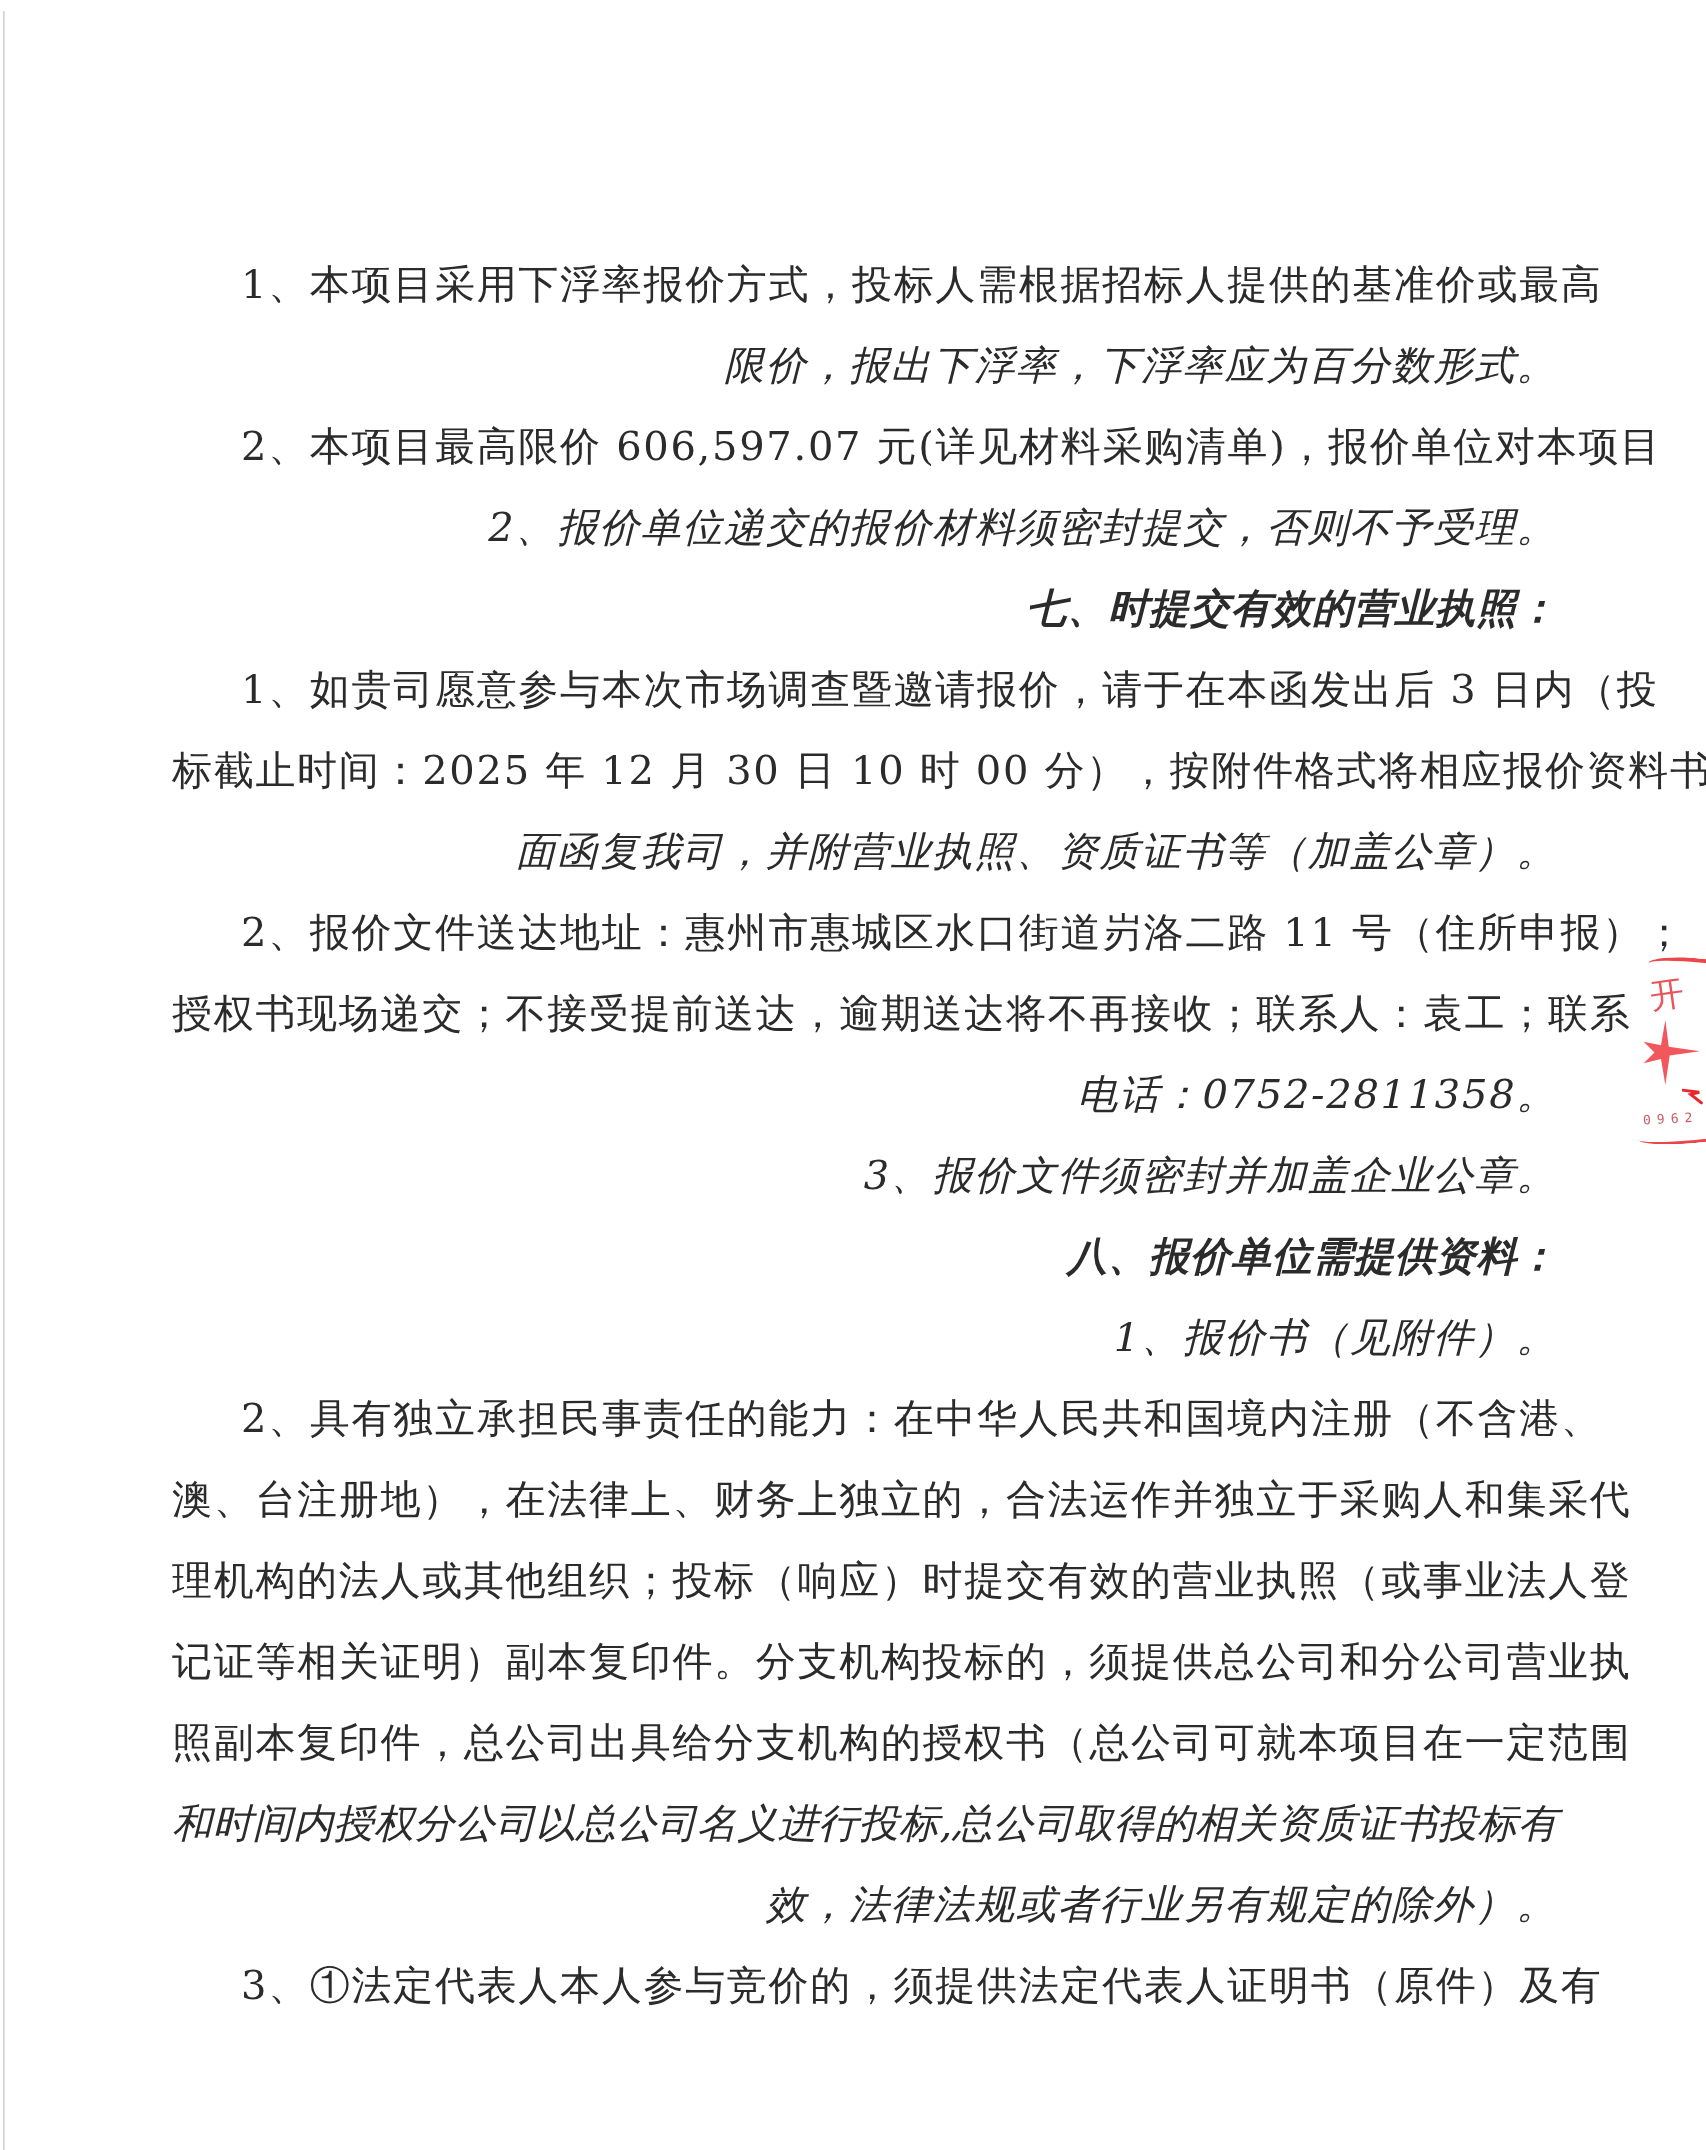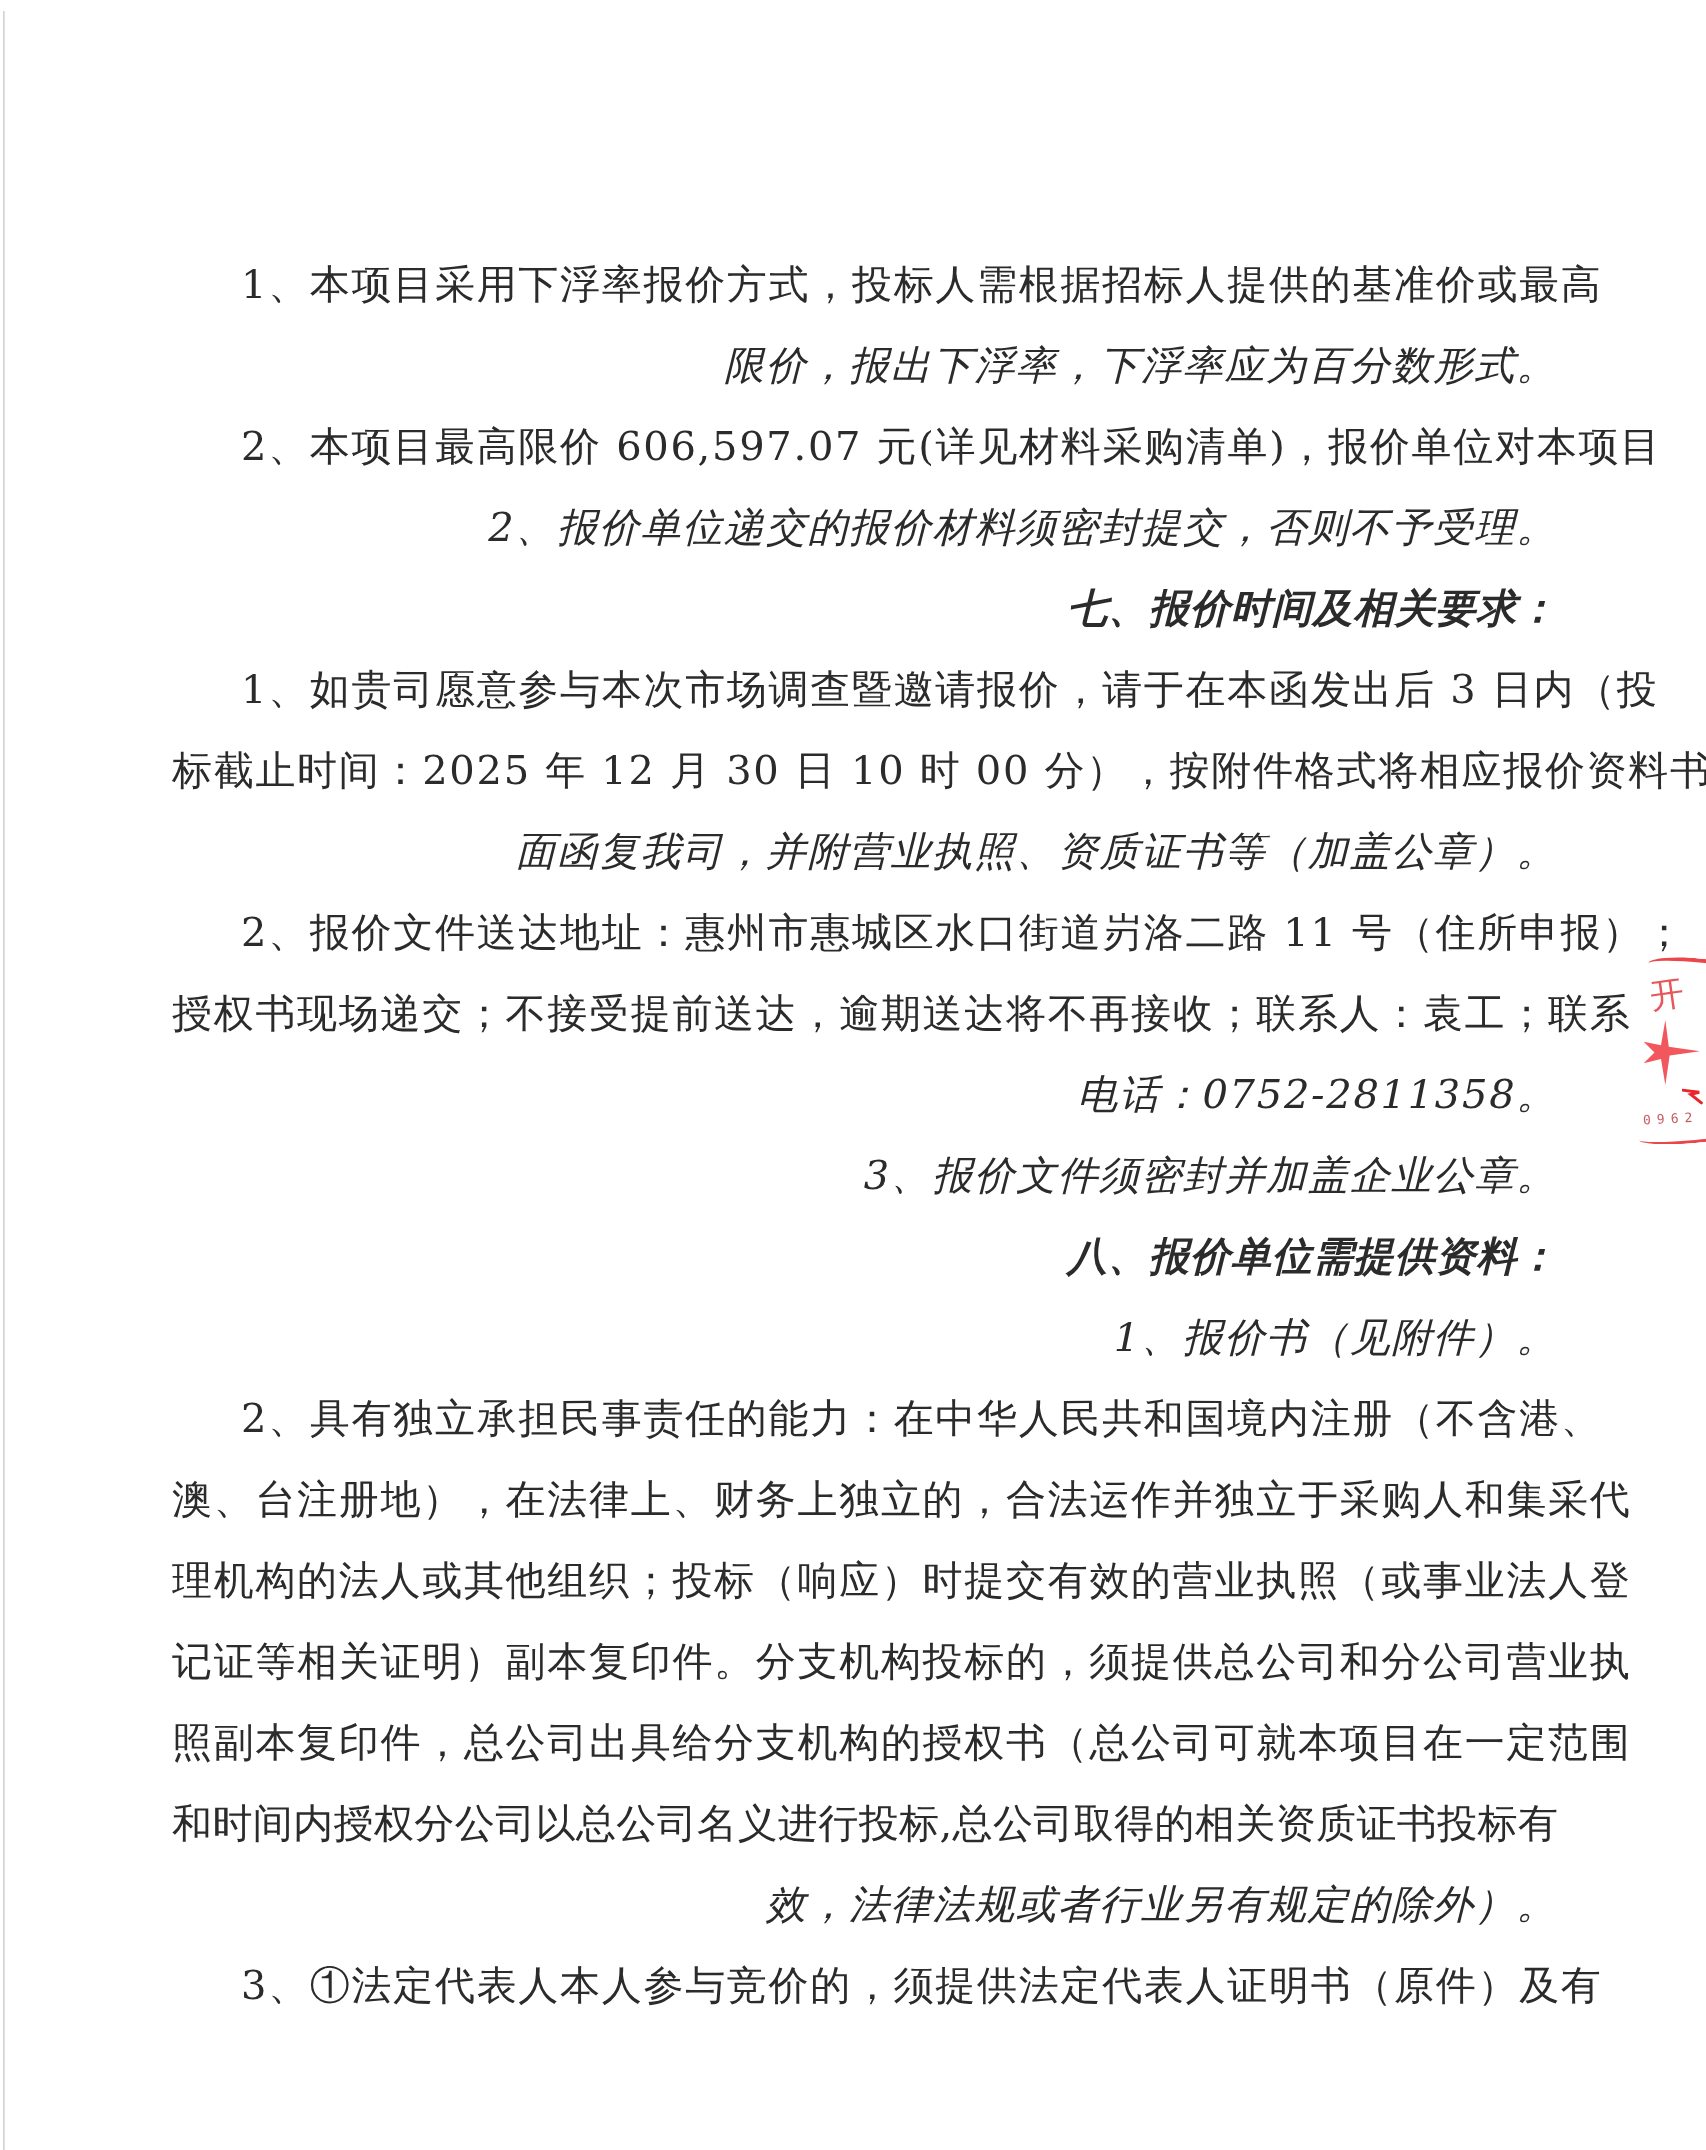--- a/index.html
+++ b/index.html
@@ -139,21 +139,21 @@
 
   <div class="para">
     <span class="line full indent-para">2、本项目最高限价 606,597.07 元(详见材料采购清单)，报价单位对本项目</span>
   </div>
 
   <div class="para">
     <span class="line last indent-para">2、报价单位递交的报价材料须密封提交，否则不予受理。</span>
   </div>
 
   <div class="heading">
-    <span class="line last indent-head">七、报价时间及相关要求：</span>
+    <span class="line last indent-head">七、时提交有效的营业执照：</span>
   </div>
 
   <div class="para">
     <span class="line full indent-para">1、如贵司愿意参与本次市场调查暨邀请报价，请于在本函发出后 3 日内（投</span>
     <span class="line full">标截止时间：2025 年 12 月 30 日 10 时 00 分），按附件格式将相应报价资料书</span>
     <span class="line last">面函复我司，并附营业执照、资质证书等（加盖公章）。</span>
   </div>
 
   <div class="para">
     <span class="line full indent-para">2、报价文件送达地址：惠州市惠城区水口街道岃洛二路 11 号（住所申报）；</span>
@@ -172,21 +172,21 @@
   <div class="para">
     <span class="line last indent-para">1、报价书（见附件）。</span>
   </div>
 
   <div class="para">
     <span class="line full indent-para">2、具有独立承担民事责任的能力：在中华人民共和国境内注册（不含港、</span>
     <span class="line full">澳、台注册地），在法律上、财务上独立的，合法运作并独立于采购人和集采代</span>
     <span class="line full">理机构的法人或其他组织；投标（响应）时提交有效的营业执照（或事业法人登</span>
     <span class="line full">记证等相关证明）副本复印件。分支机构投标的，须提供总公司和分公司营业执</span>
     <span class="line full">照副本复印件，总公司出具给分支机构的授权书（总公司可就本项目在一定范围</span>
-    <span class="line full" style="letter-spacing:0px;">和时间内授权分公司以总公司名义进行投标,总公司取得的相关资质证书投标有</span>
+    <span class="line full" style="letter-spacing:0px;font-style:italic;">和时间内授权分公司以总公司名义进行投标,总公司取得的相关资质证书投标有</span>
     <span class="line last">效，法律法规或者行业另有规定的除外）。</span>
   </div>
 
   <div class="para">
     <span class="line full indent-para">3、①法定代表人本人参与竞价的，须提供法定代表人证明书（原件）及有</span>
   </div>
 
 </div>
 
 <div class="seal">

